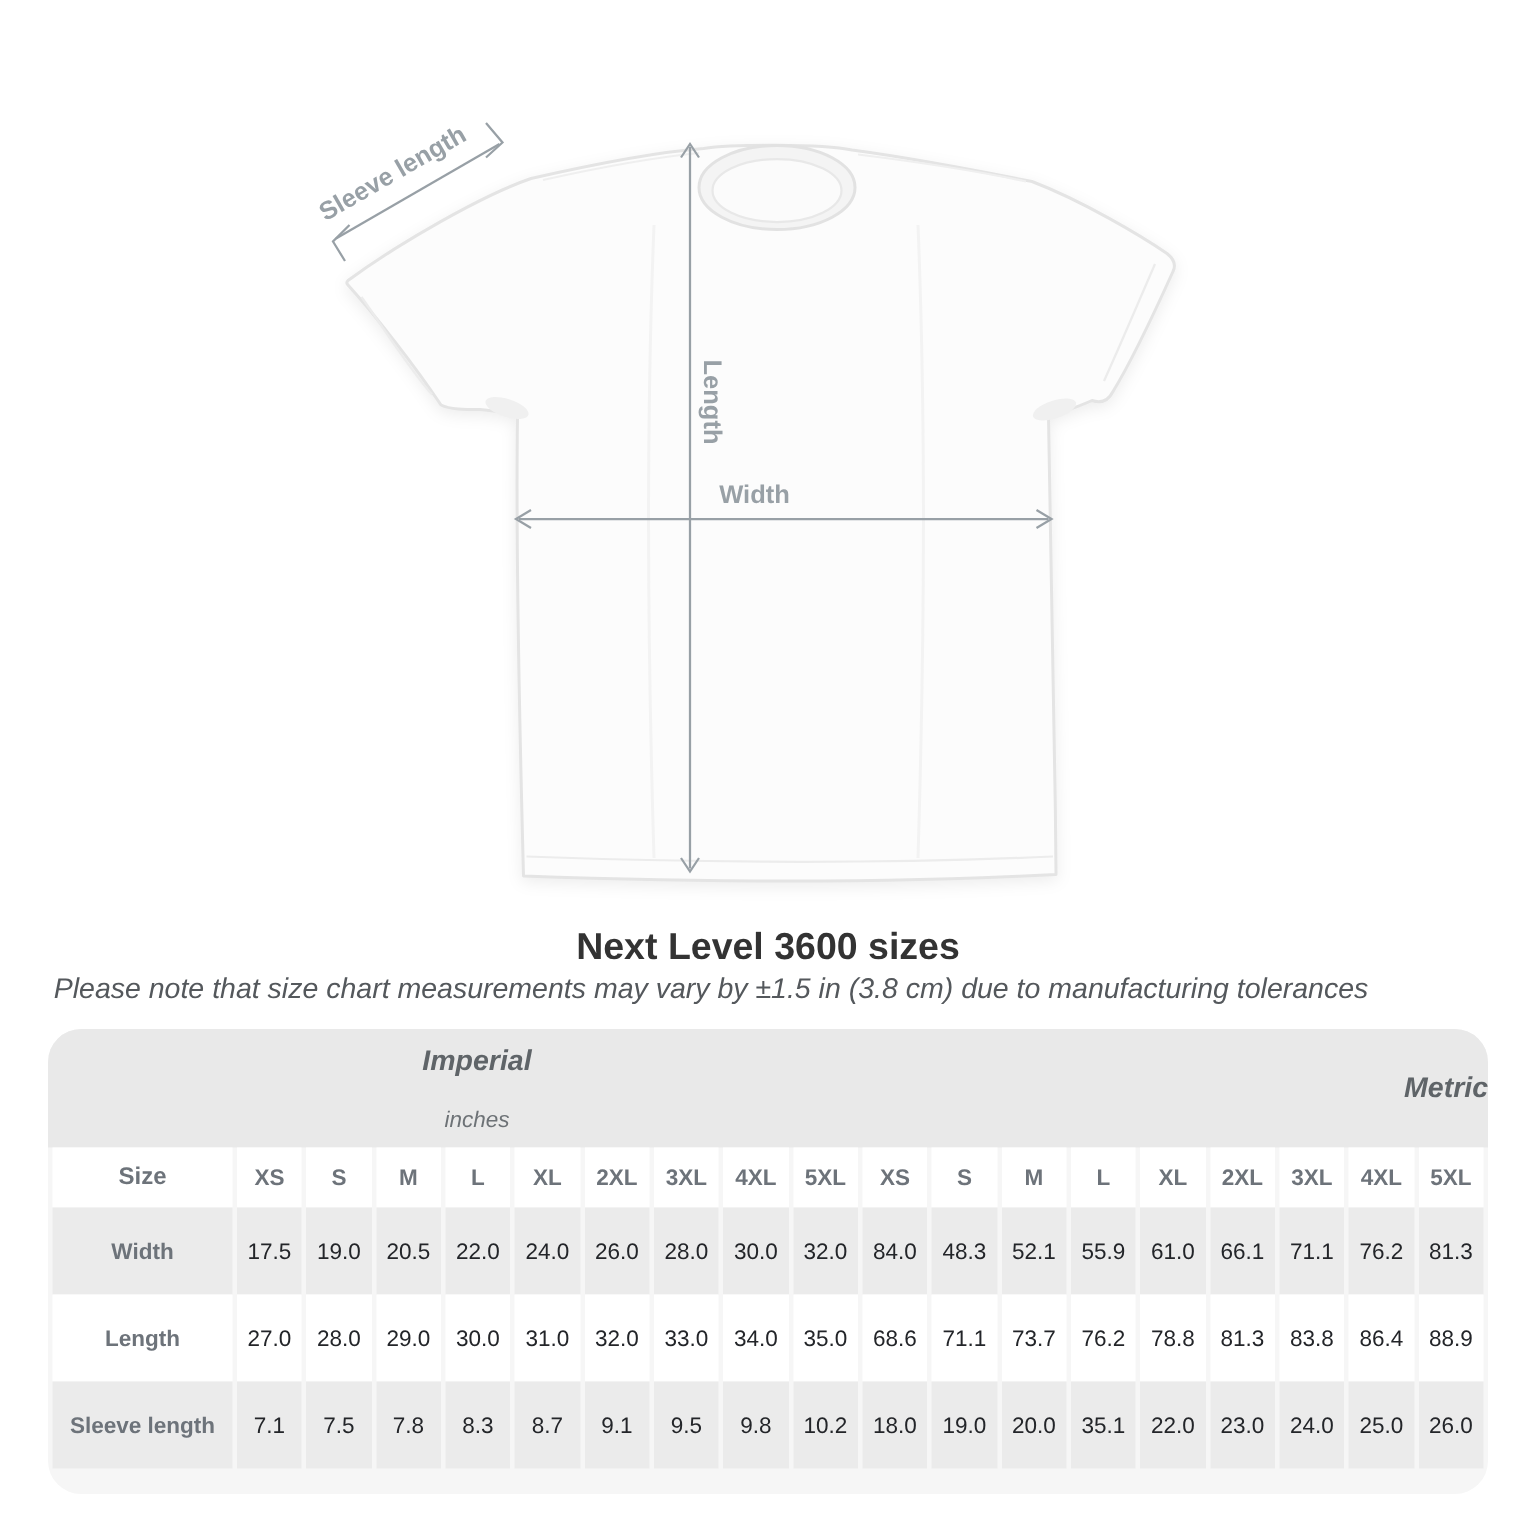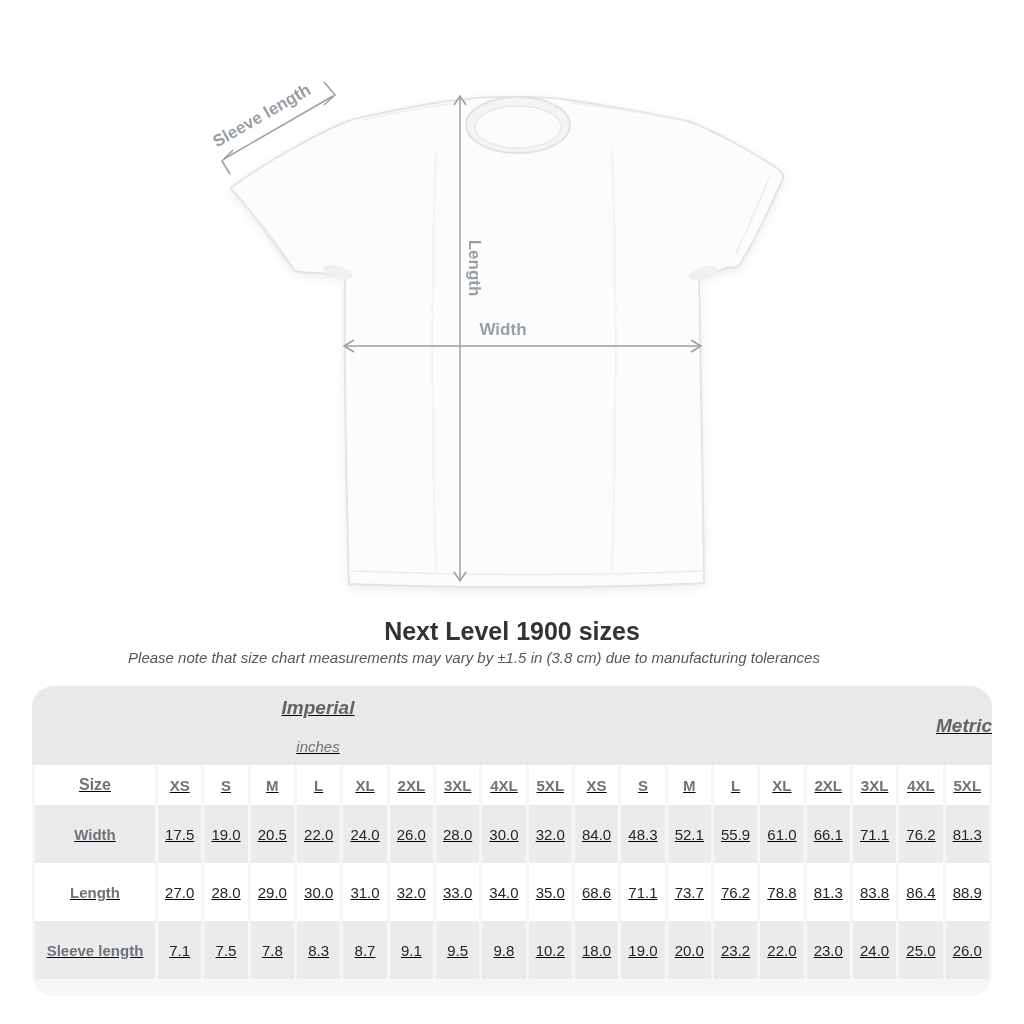--- a/index.html
+++ b/index.html
@@ -18,26 +18,26 @@
   }
   .annotation-label.rot-sleeve{transform:translate(-50%,-50%) rotate(-30deg);}
   .annotation-label.rot-length{transform:translate(-50%,-50%) rotate(90deg);}
   
   .chart-title{
     position:absolute;top:617px;left:0;width:1024px;text-align:center;
     font-size:25px;font-weight:bold;color:var(--title-text,#333);
   }
   .chart-subtitle{
     position:absolute;top:649px;left:0;width:948px;text-align:center;
-    font-size:15px;font-style:italic;color:var(--subtitle-text,#54585c);
+    font-size:19px;font-style:italic;color:var(--subtitle-text,#54585c);
   }
   
   .size-table-wrap{
     position:absolute;left:32px;top:686px;width:960px;height:310px;
-    border-radius:22px;overflow:hidden;background:var(--gap-bg,#f6f6f6);text-decoration:underline;
+    border-radius:22px;overflow:hidden;background:var(--gap-bg,#f6f6f6);
   }
   .units-band{
     height:79px;background:var(--band-bg,#e9e9e9);
     display:flex;align-items:center;
   }
   .band-left{width:542px;padding-left:30px;box-sizing:border-box;text-align:center;}
   .band-right{flex:1;text-align:right;}
   .unit-name{font-size:19px;font-weight:bold;font-style:italic;color:#5f6468;}
   .unit-sub{font-size:15px;font-style:italic;color:#6d7276;margin-top:19px;}
   table.size-table{
@@ -116,21 +116,21 @@
         <path d="M 354,340 L 344,346 L 354,352"></path>
         <path d="M 691,340 L 701,346 L 691,352"></path>
       </g>
     </g>
   </svg>
   <div class="annotation-label rot-sleeve" style="left:262px;top:116px">Sleeve length</div>
   <div class="annotation-label rot-length" style="left:474px;top:268px">Length</div>
   <div class="annotation-label" style="left:503px;top:330px">Width</div>
 </div>
 
-<div class="chart-title">Next Level 1900 sizes</div>
+<div class="chart-title">Next Level 3600 sizes</div>
 <div class="chart-subtitle">Please note that size chart measurements may vary by ±1.5 in (3.8 cm) due to manufacturing tolerances</div>
 
 <div class="size-table-wrap">
   <div class="units-band">
     <div class="band-left">
       <div class="unit-name">Imperial</div>
       <div class="unit-sub">inches</div>
     </div>
     <div class="band-right">
       <div class="unit-name">Metric</div>
@@ -229,21 +229,21 @@
       <td>7.8</td>
       <td>8.3</td>
       <td>8.7</td>
       <td>9.1</td>
       <td>9.5</td>
       <td>9.8</td>
       <td>10.2</td>
       <td>18.0</td>
       <td>19.0</td>
       <td>20.0</td>
-      <td>23.2</td>
+      <td>35.1</td>
       <td>22.0</td>
       <td>23.0</td>
       <td>24.0</td>
       <td>25.0</td>
       <td>26.0</td>
     </tr>
   </tbody>
     </table>
 </div>
 

